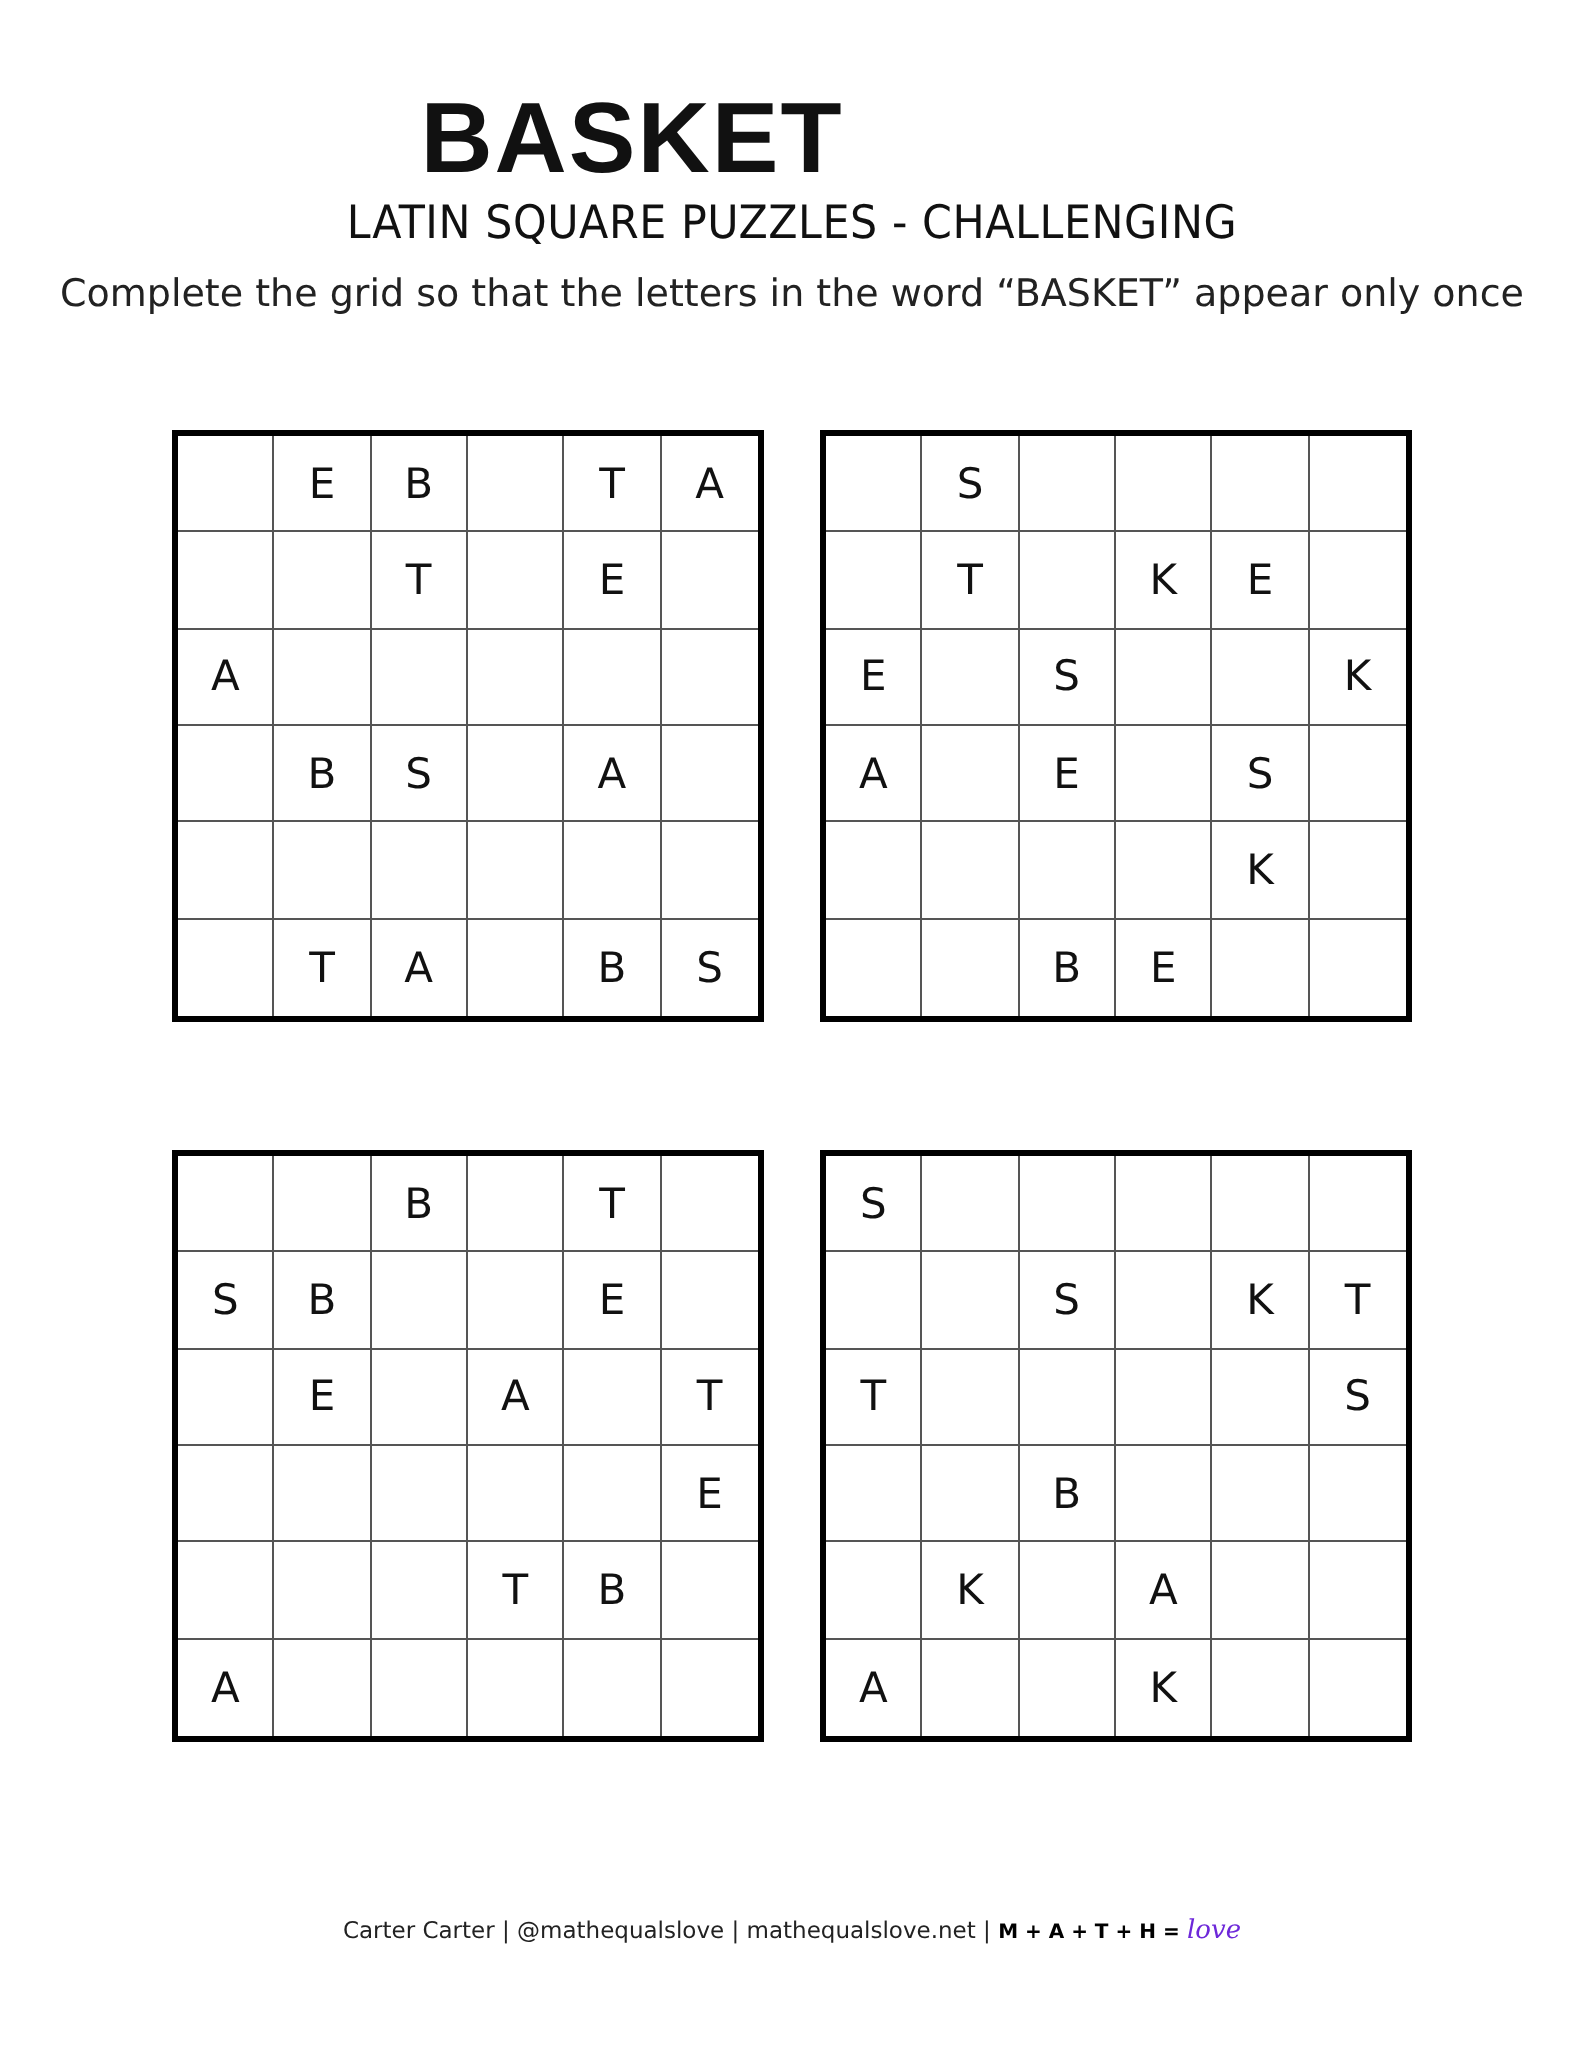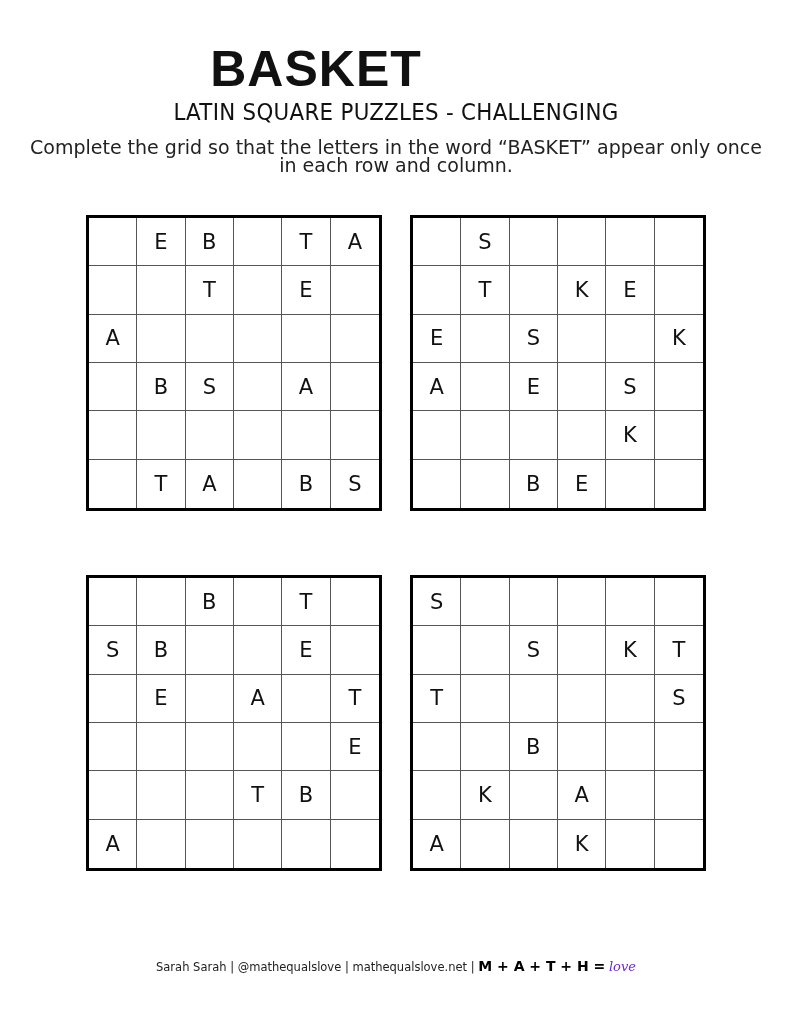--- a/index.html
+++ b/index.html
@@ -16,31 +16,30 @@
   .grid { position: absolute; width: 296px; height: 296px; border: 3px solid #000;
           box-sizing: border-box; display: grid;
           grid-template-columns: repeat(6, 1fr); grid-template-rows: repeat(6, 1fr); }
   .cell { border-right: 1px solid #555; border-bottom: 1px solid #555; box-sizing: border-box;
           display: flex; align-items: center; justify-content: center;
           font-family: "DejaVu Sans", sans-serif; font-size: 21px; color: #111; }
   .cell.lastcol { border-right: none; }
   .cell.lastrow { border-bottom: none; }
   .footer { position: absolute; top: 958px; left: 0; width: 792px; text-align: center;
             font-size: 11.5px; color: #222; white-space: nowrap; }
-  .footer .brand { font-weight: bold; font-size: 14px; color: #000; }
+  .footer .brand { font-weight: bold; font-size: 10px; color: #000; }
   .footer .love { color: #6d28d9; font-family: "DejaVu Serif", serif; font-style: italic; font-size: 13px; }
 </style>
 </head>
 <body>
 
 <div class="title">BASKET</div>
 <div class="subtitle">LATIN SQUARE PUZZLES - CHALLENGING</div>
 <div class="instructions">
   <div>Complete the grid so that the letters in the word “BASKET” appear only once</div>
-  <div>in each row and column.</div>
 </div>
 
 <div class="grid" id="grid0" style="left:86px; top:215px;">
     <div class="cell"></div>
     <div class="cell">E</div>
     <div class="cell">B</div>
     <div class="cell"></div>
     <div class="cell">T</div>
     <div class="cell lastcol">A</div>
     <div class="cell"></div>
@@ -183,14 +182,14 @@
     <div class="cell lastcol"></div>
     <div class="cell lastrow">A</div>
     <div class="cell lastrow"></div>
     <div class="cell lastrow"></div>
     <div class="cell lastrow">K</div>
     <div class="cell lastrow"></div>
     <div class="cell lastcol lastrow"></div>
   </div>
 
 <div class="footer">
-  <span>Sarah Sarah</span><span> | </span><span>@mathequalslove</span><span> | </span><span>mathequalslove.net</span><span> | </span><span class="brand">M + A + T + H =</span> <span class="love">love</span>
+  <span>Carter Carter</span><span> | </span><span>@mathequalslove</span><span> | </span><span>mathequalslove.net</span><span> | </span><span class="brand">M + A + T + H =</span> <span class="love">love</span>
 </div>
 
 </body></html>

